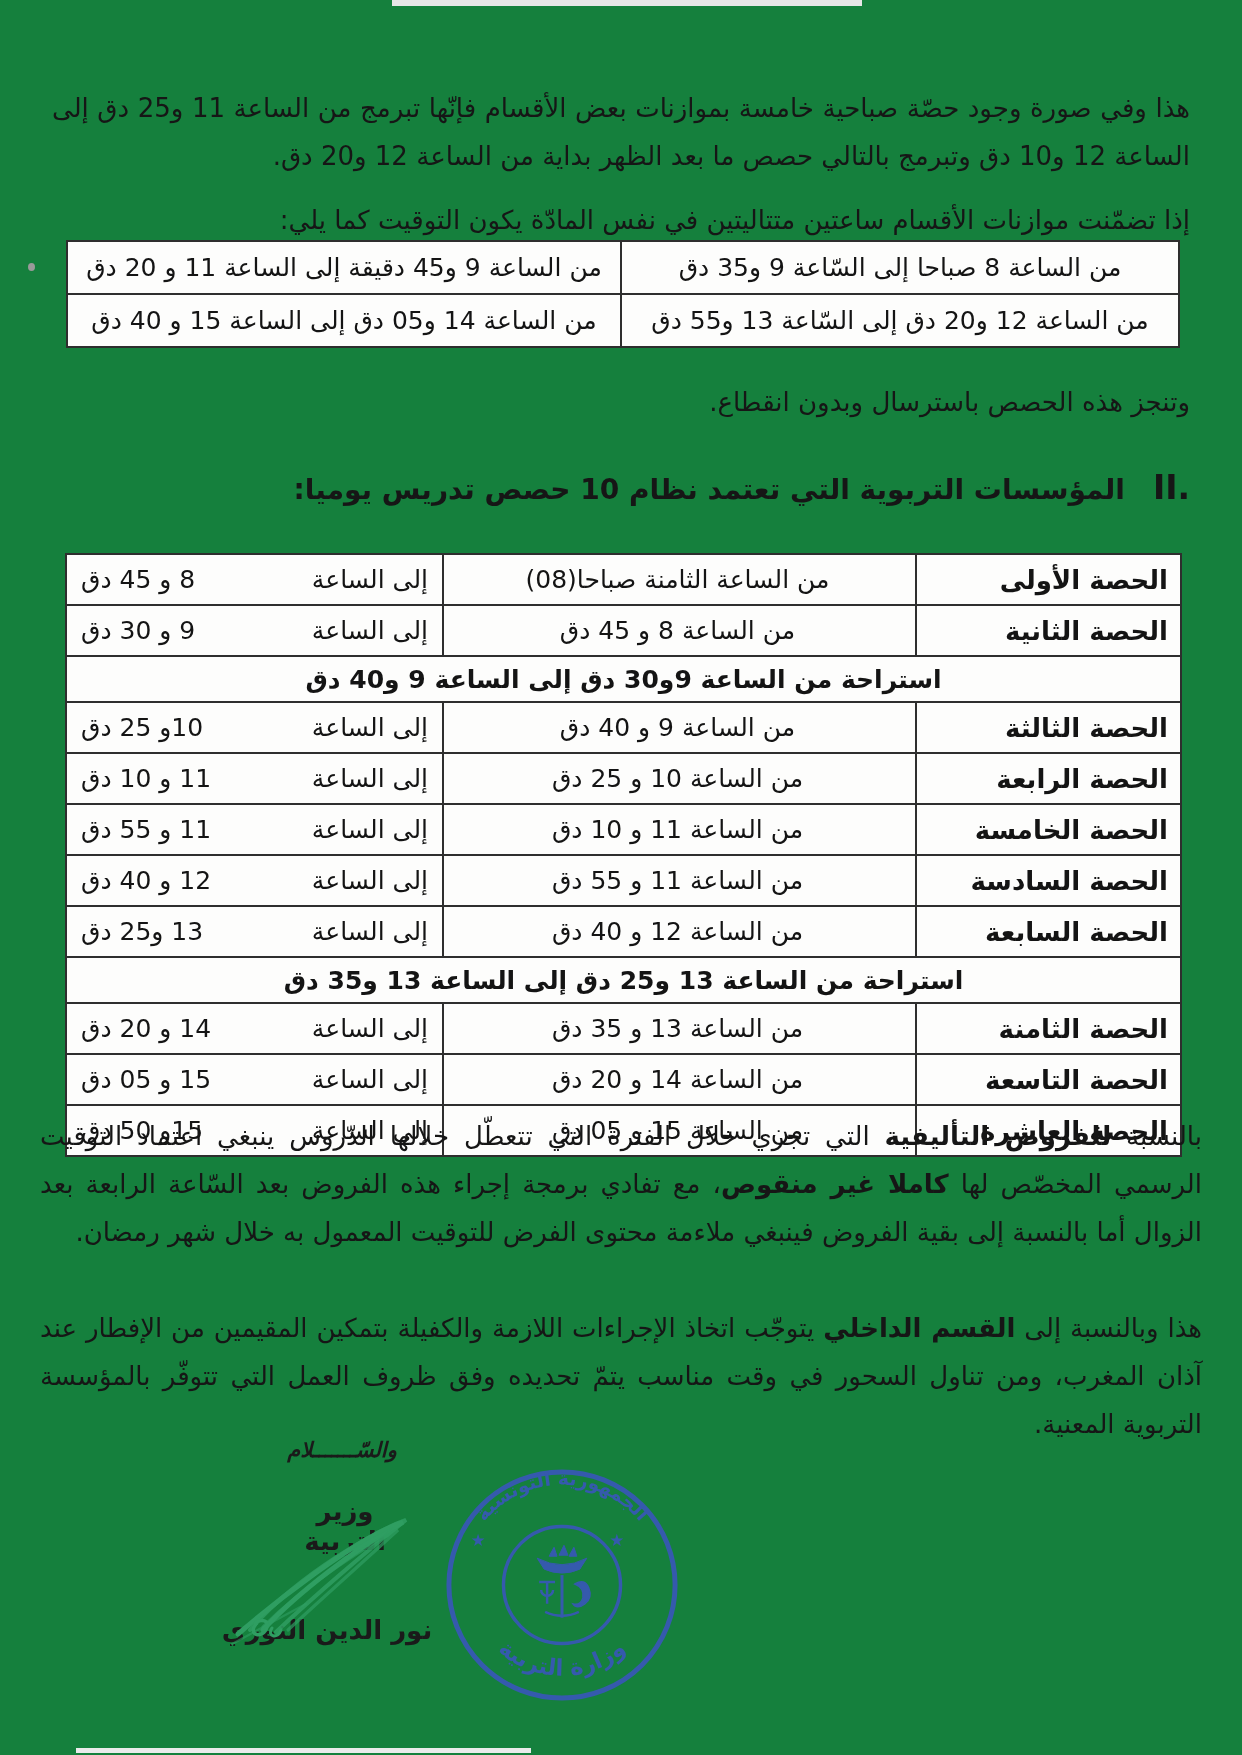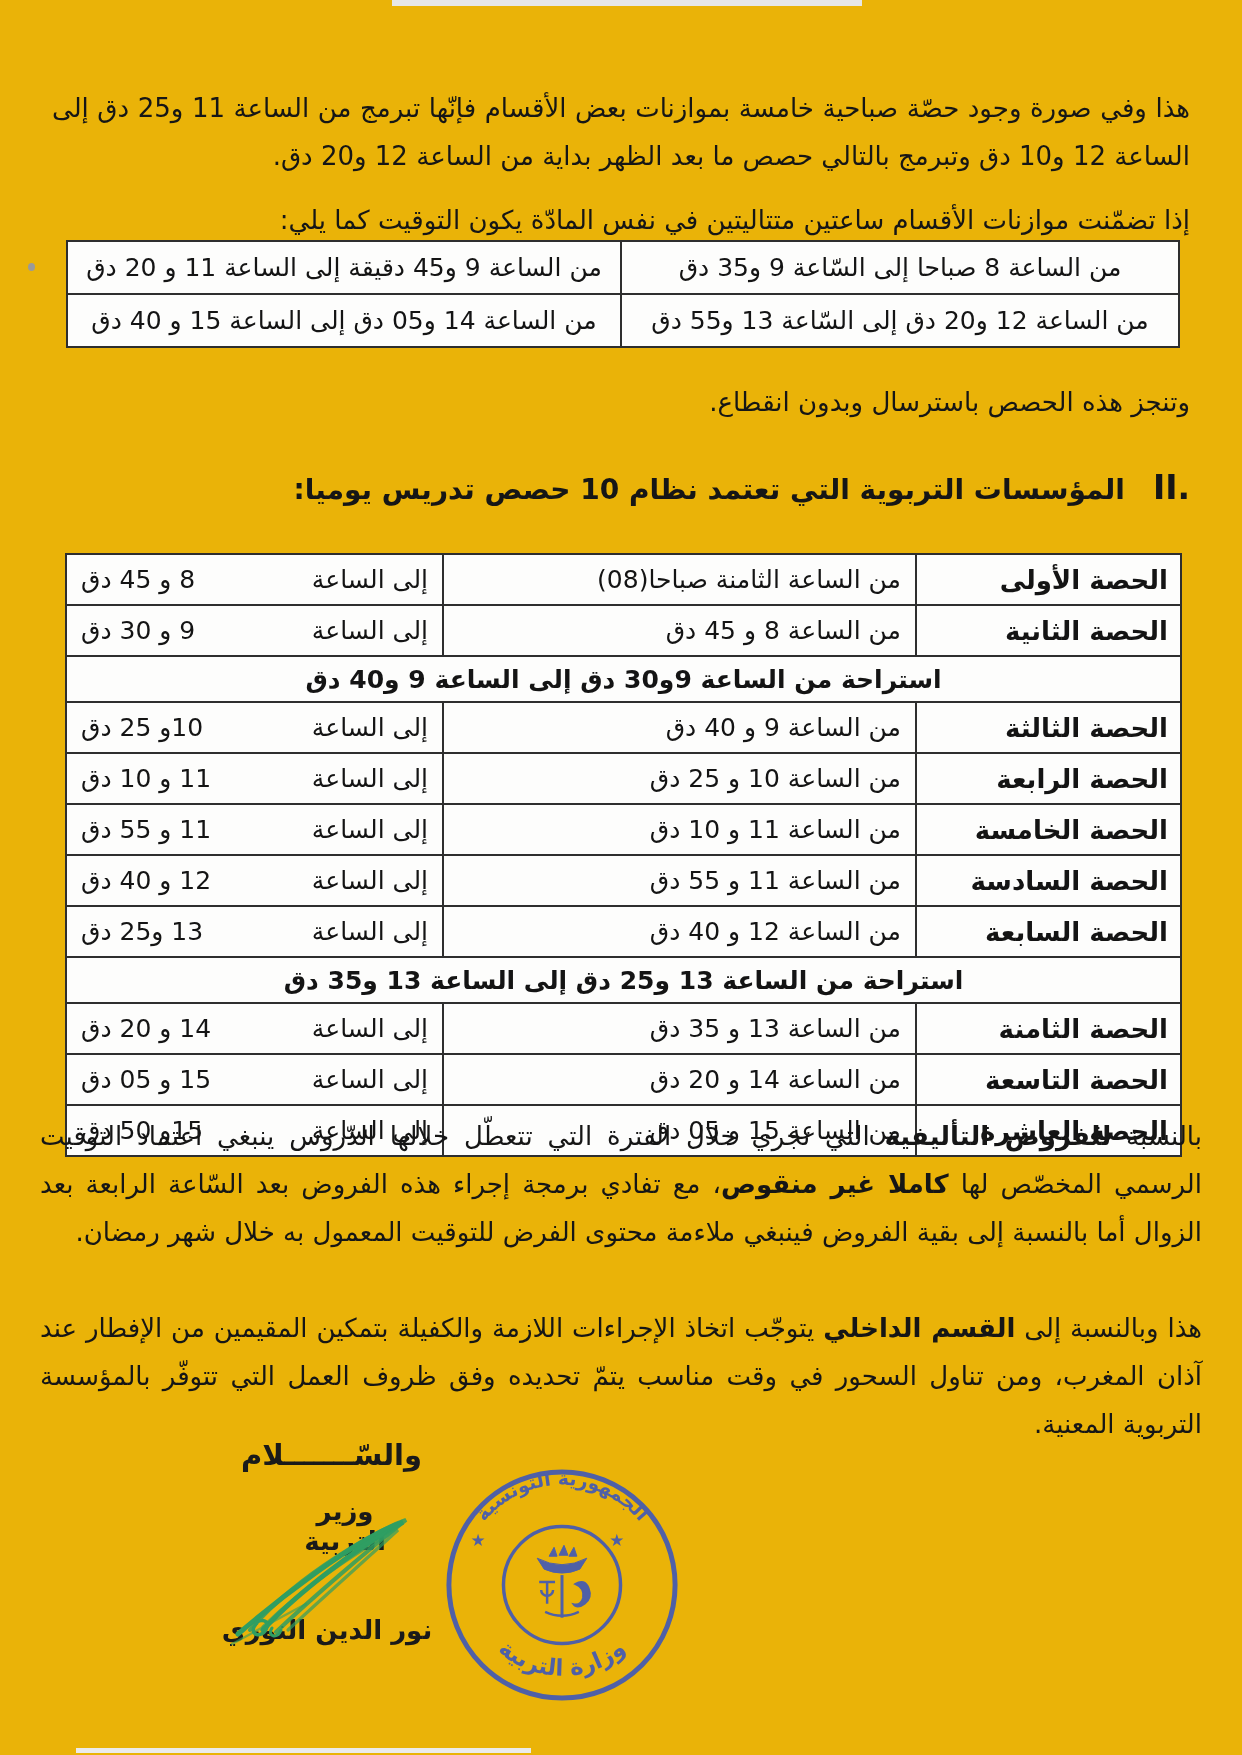--- a/index.html
+++ b/index.html
@@ -1,46 +1,46 @@
 <!DOCTYPE html>
 <html lang="ar" dir="rtl"><head>
 <meta charset="utf-8">
 <style>
   html,body { margin:0; padding:0; background:#ffffff; }
   .page {
     position:relative; width:1242px; height:1755px;
-    background:#eab308; overflow:hidden;
+    background:#15803d; overflow:hidden;
     font-family:"DejaVu Sans", sans-serif;
     color:#161616; direction:rtl;
   }
   .para {
     position:absolute; font-size:26px; line-height:1.85;
     text-align:justify; color:#161616;
   }
   .rightline { text-align:right; }
   b, .bold { font-weight:bold; }
 
   
   table { border-collapse:collapse; position:absolute; table-layout:fixed; background:#fdfdfc; }
   td { border:2px solid #2e2e2e; vertical-align:middle; font-size:25px; color:#141414; padding:2px 10px; }
 
   .t1 { top:240px; right:62px; width:1112px; }
   .t1 td { height:47px; text-align:center;margin-left:41px; }
 
   .t2 { top:553px; right:60px; width:1115px; }
   .t2 td.name  { font-weight:bold; text-align:right; padding-right:12px; height:45px; }
-  .t2 td.from  { text-align:right; padding-right:14px; }
+  .t2 td.from  { text-align:center; padding-right:14px; }
   .t2 tr.break td { font-weight:bold; text-align:center; height:40px; font-size:25px;border-radius:19px; }
   .to-flex { display:flex; justify-content:space-between; align-items:center; padding:0 4px; }
 
   .heading { position:absolute; top:468px; right:52px; width:1140px; text-align:right; font-size:28px; font-weight:bold; }
   .heading .numeral { direction:ltr; unicode-bidi:isolate; display:inline-block; margin-left:28px; font-size:33px; }
 
   .sig-text { position:absolute; font-weight:bold; text-align:center; color:#1a1a1a; }
-  .closing  { left:262px; top:1438px; width:160px; font-size:29px; }
+  .closing  { left:262px; top:1438px; width:160px; font-size:21px;font-style:italic; }
   .minister { left:280px; top:1496px; width:130px; font-size:26px; }
   .name     { left:212px; top:1615px; width:230px; font-size:26px; }
 
   .stamp { position:absolute; left:438px; top:1460px; width:248px; height:250px; opacity:0.88; }
   .signature-svg { position:absolute; left:228px; top:1512px; width:205px; height:140px; }
 
   .artifact { position:absolute; background:#e7e7e7; }
   .artifact.top    { top:0; left:392px; width:470px; height:6px; }
   .artifact.bottom { top:1748px; left:76px; width:455px; height:5px; background:#ebebeb; }
   .artifact.dot    { top:263px; left:28px; width:7px; height:8px; border-radius:50%; background:#9a9a9a; }

